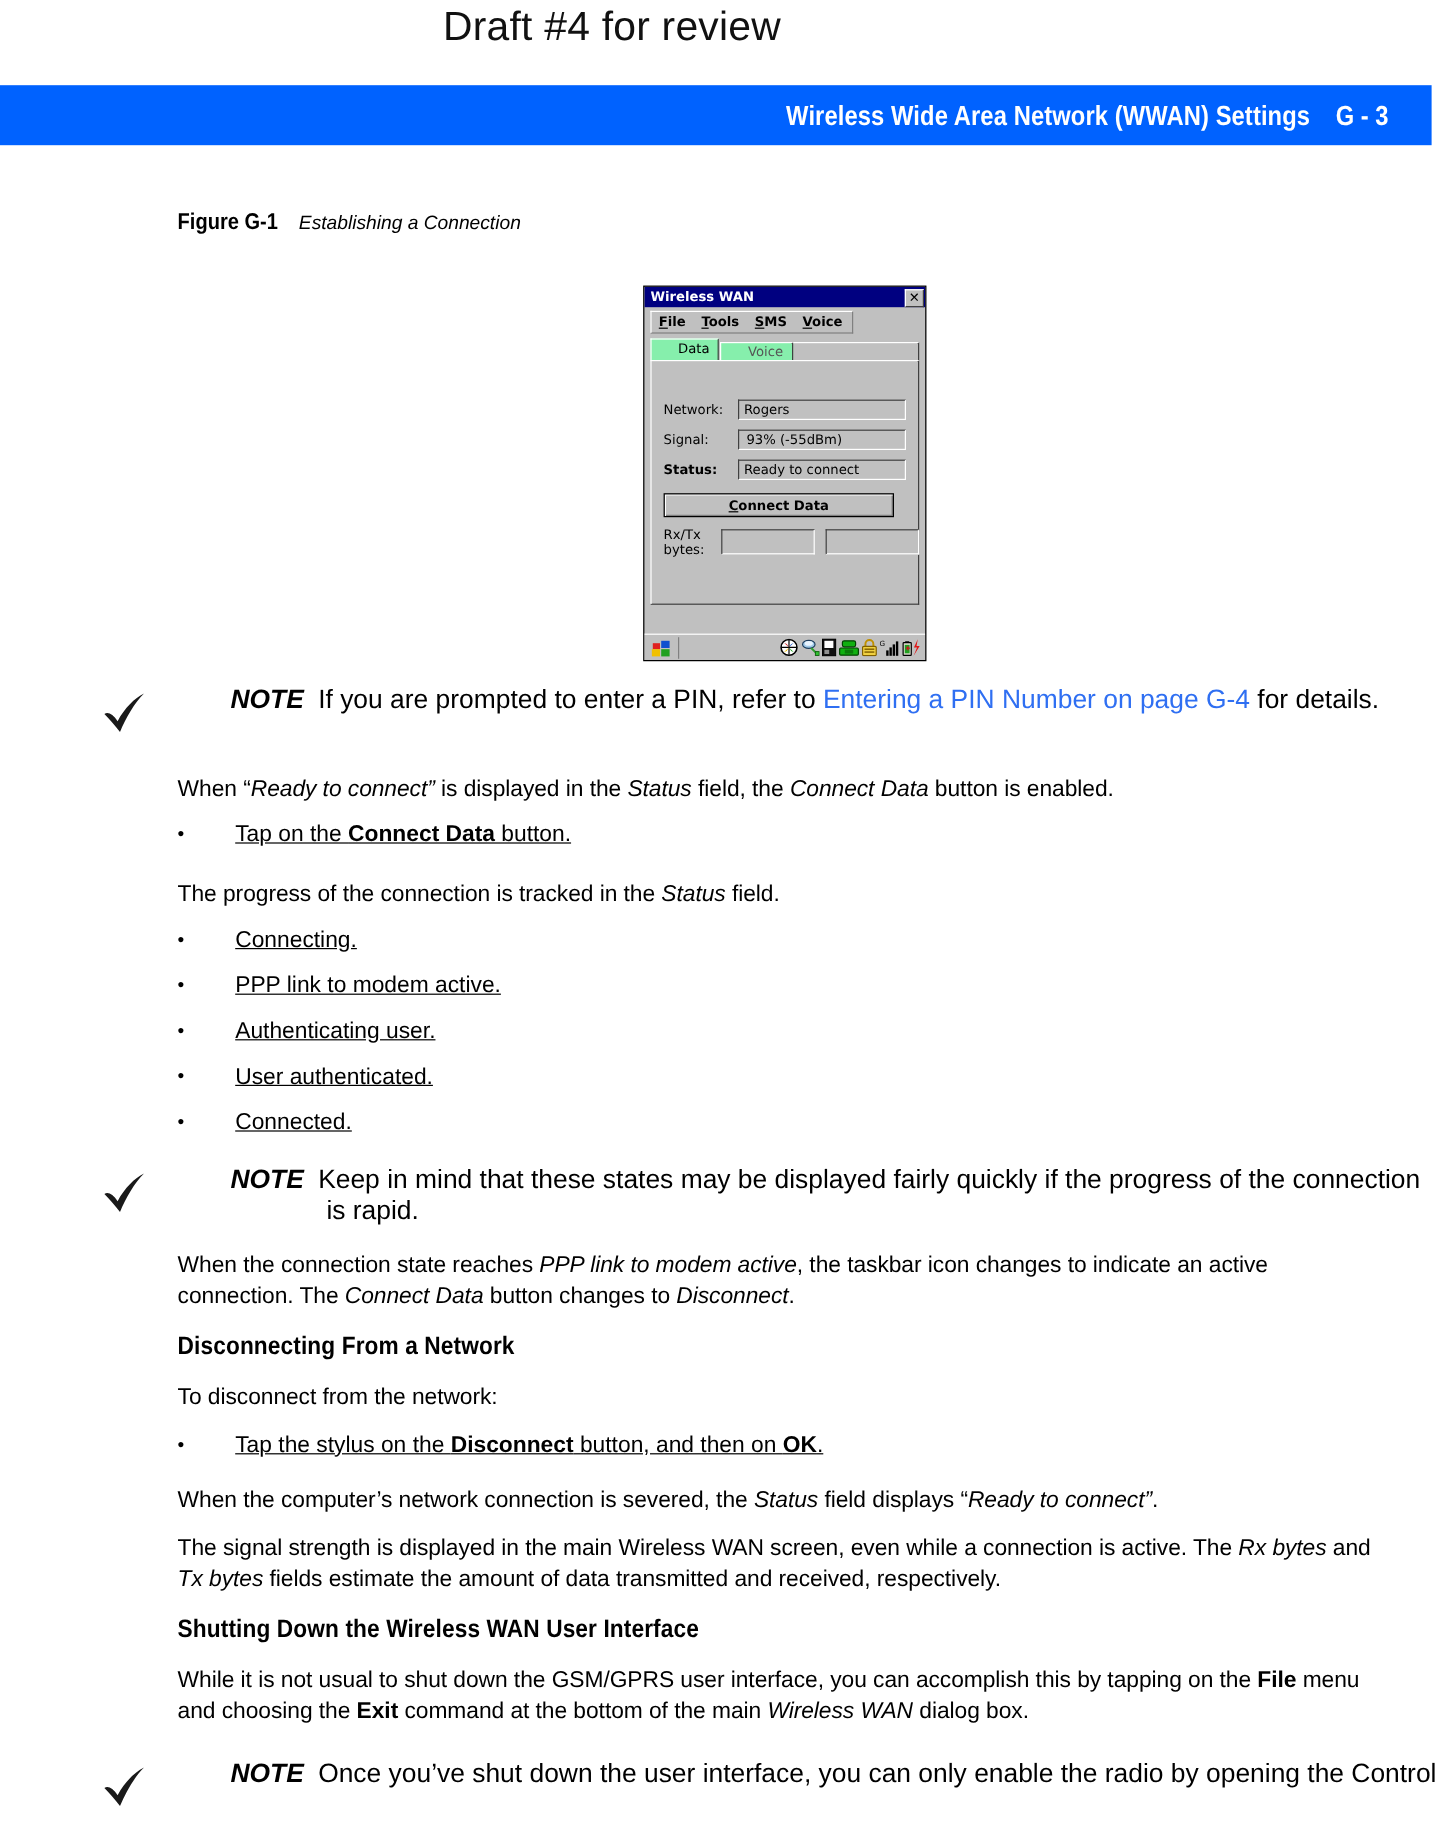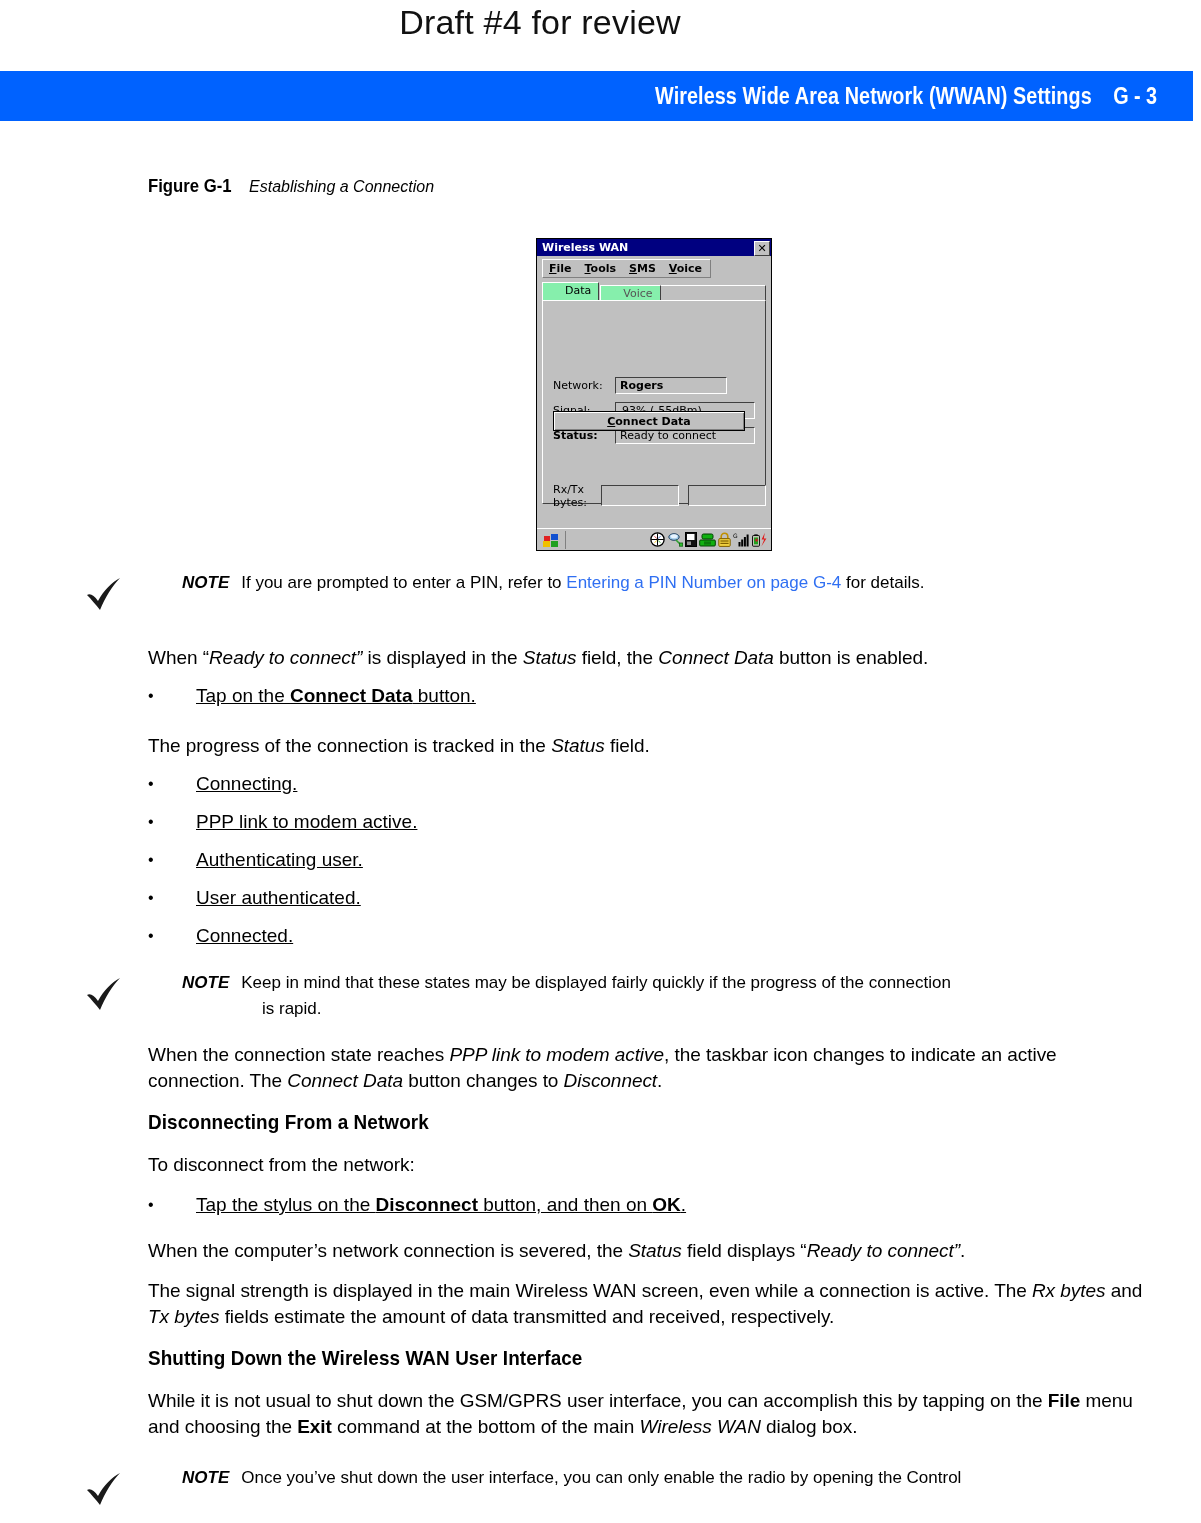--- a/index.html
+++ b/index.html
@@ -13,21 +13,20 @@
   }
 
   
   .draft-line{
     position:absolute; top:0; left:0; width:1020px;
     text-align:center;
     font-size:34px;
     line-height:44px;
     color:#111;
     letter-spacing:.2px;
-    padding-left:30px;
   }
 
   
   .header-band{
     position:absolute;
     left:0; top:71px;
     width:1193px; height:50px;
     background:#0062ff;
     display:flex;
     align-items:center;
@@ -185,21 +184,20 @@
     border-right:1px solid #404040;
     border-bottom:1px solid #404040;
     box-sizing:border-box;
     position:relative;
   }
 
   .ce-row{
     position:absolute;
     display:flex;
     align-items:center;
-    margin-top:44px;
   }
   .ce-label{
     font-size:11px;
     color:#000;
     white-space:nowrap;
   }
   .ce-field{
     background:#c0c0c0;
     border-top:1px solid #404040;
     border-left:1px solid #404040;
@@ -276,23 +274,23 @@
     display:flex;
     align-items:flex-start;
   }
   .note-check{
     position:absolute;
     left:0; top:4px;
     width:44px; height:40px;
   }
   .note-body{
     position:absolute;
-    left:98px;
+    left:108px;
     top:0;
-    font-size:17px;
+    font-size:22px;
     line-height:26px;
     width:960px;
   }
   .note-word{
     font-weight:bold;
     font-style:italic;
     margin-right:12px;
   }
 
   .bullet-row{
@@ -353,21 +351,21 @@
   <div class="ce-tabs">
     <span class="ce-tab active">Data</span>
     <span class="ce-tab inactive">Voice</span>
     <span class="ce-tabstrip-rest"></span>
   </div>
 
   <div class="ce-tabpage">
 
     <div class="ce-row" style="left:10px; top:32px;">
       <span class="ce-label" style="width:62px;">Network:</span>
-      <span class="ce-field" style="width:112px;font-weight:bold;">Rogers</span>
+      <span class="ce-field" style="width:140px;">Rogers</span>
     </div>
 
     <div class="ce-row" style="left:10px; top:57px;">
       <span class="ce-label" style="width:62px;">Signal:</span>
       <span class="ce-field" style="width:140px; padding-left:6px;">93% (-55dBm)</span>
     </div>
 
     <div class="ce-row" style="left:10px; top:82px;">
       <span class="ce-label" style="width:62px;font-weight:bold;">Status:</span>
       <span class="ce-field" style="width:140px;">Ready to connect</span>

